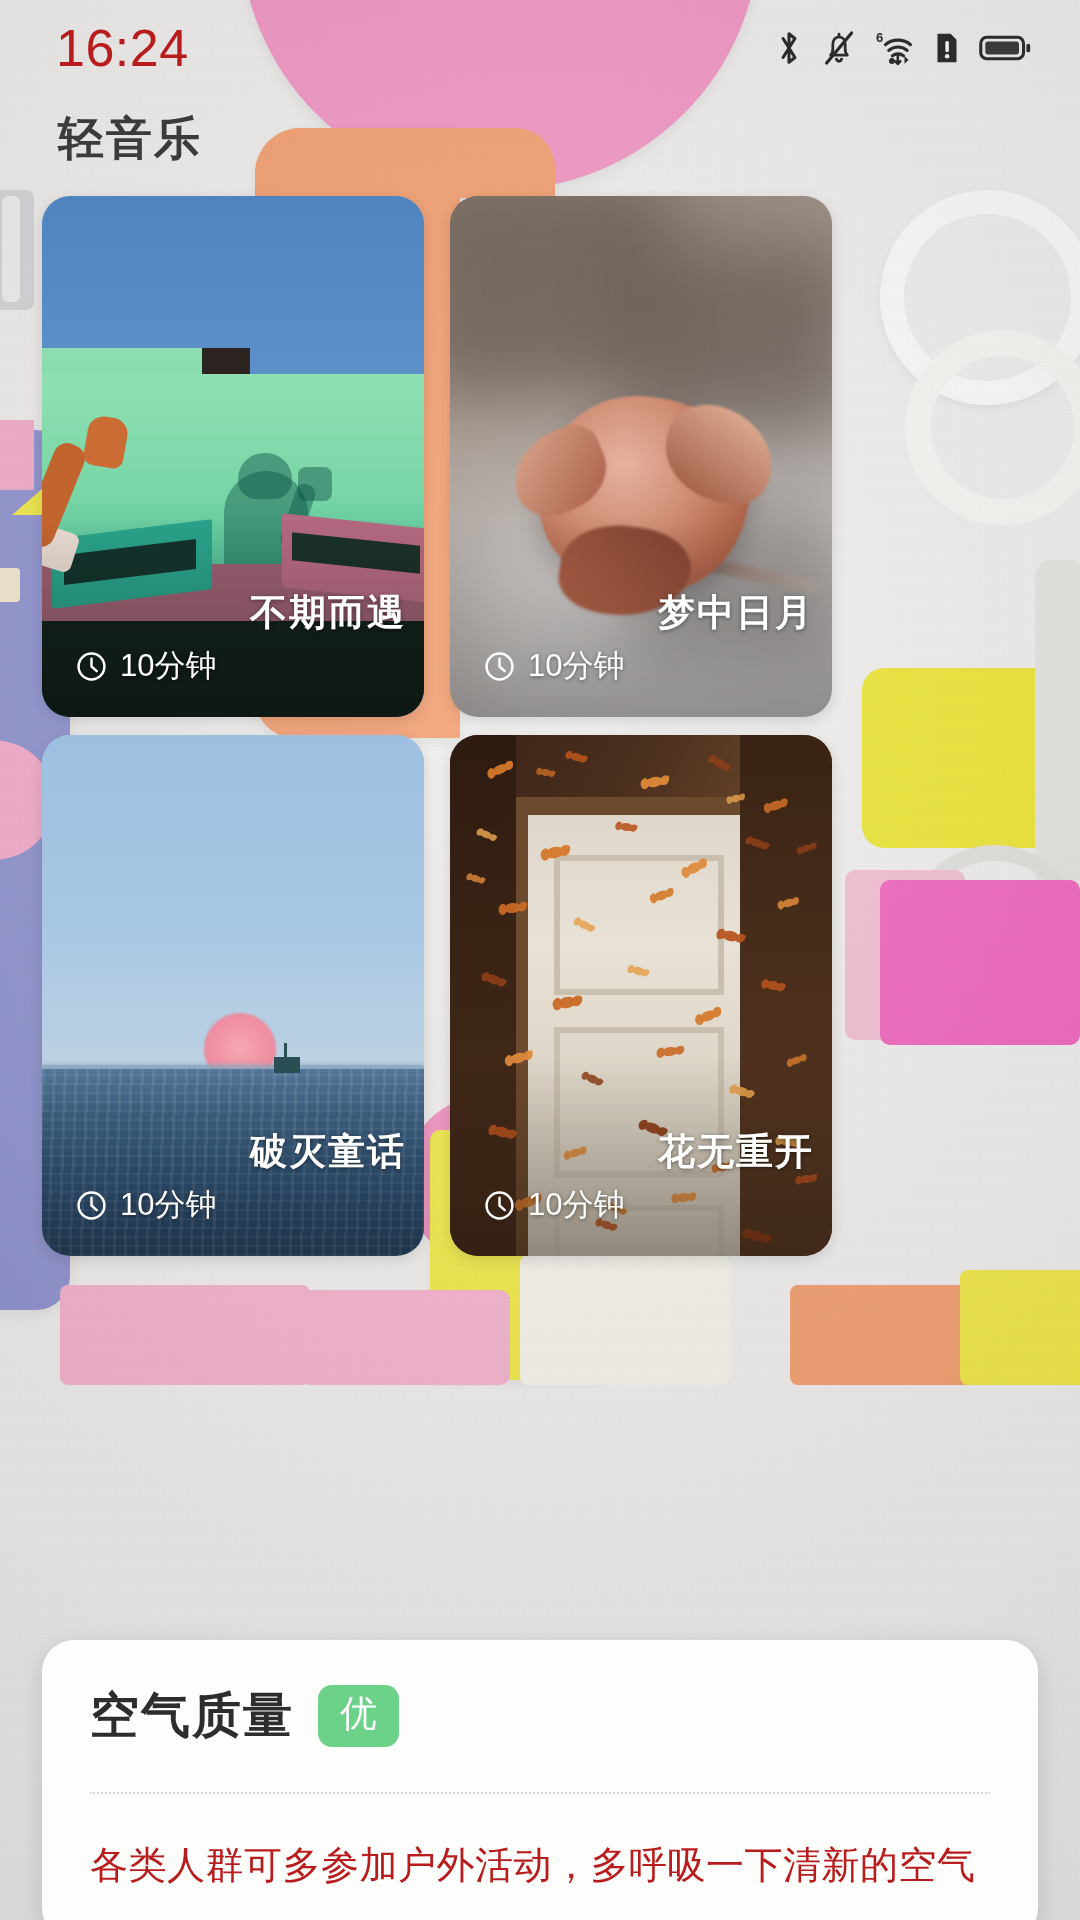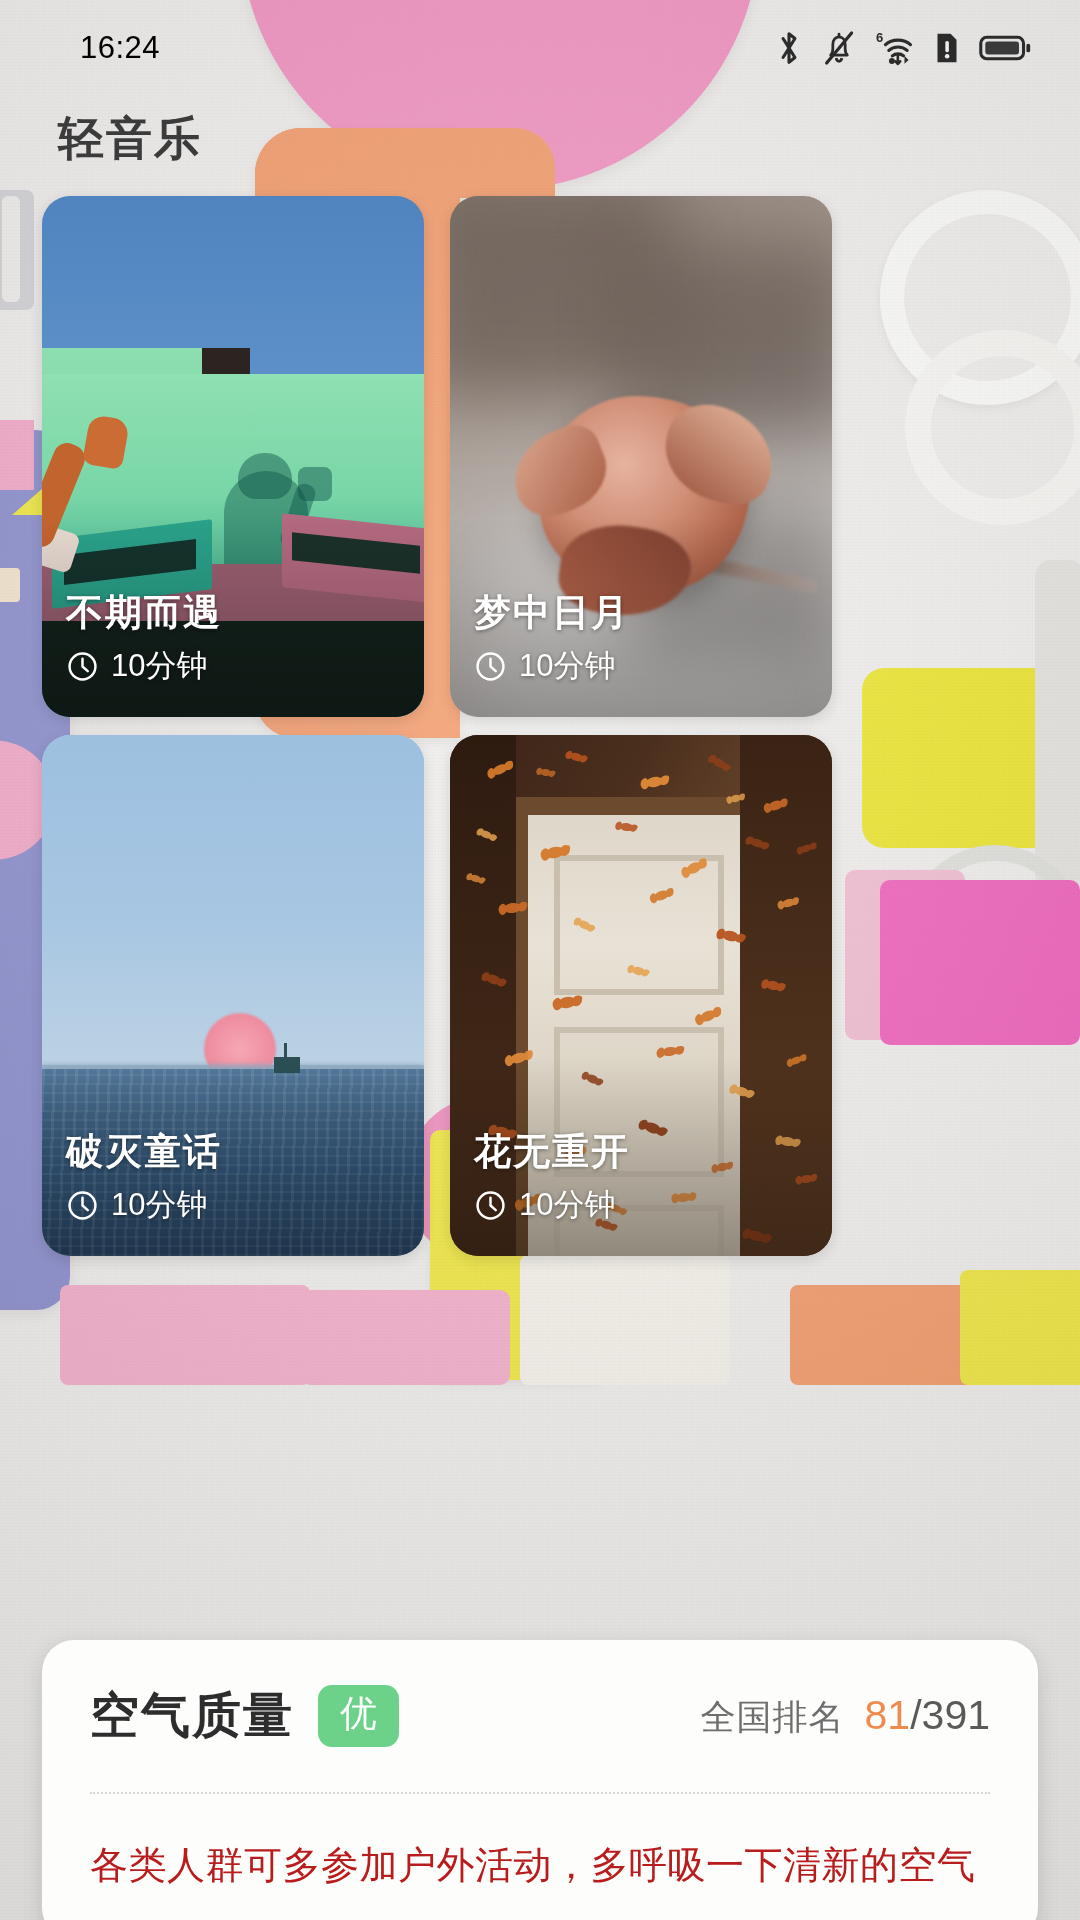--- a/index.html
+++ b/index.html
@@ -88,21 +88,21 @@
     left:1035px; top:560px; width:50px; height:330px;
     background:#e3e1dc; border-radius:16px;
   }
 
   
   #statusbar {
     position:absolute; left:0; top:0; width:1080px; height:96px;
     display:flex; align-items:center; justify-content:space-between;
     padding:0 48px 0 56px; z-index:20;
   }
-  #clock { font-size:31px; font-weight:400; color:#000000; letter-spacing:.5px;margin-left:24px; }
+  #clock { font-size:52px; font-weight:400; color:#b91c1c; letter-spacing:.5px; }
   #sysicons { display:flex; align-items:center; gap:17px; }
   #sysicons svg { display:block; }
 
   
   #page-title {
     position:absolute; left:58px; top:108px; z-index:20;
     font-size:46px; font-weight:700; color:#3b3b3b; letter-spacing:2px;
   }
 
   
@@ -114,21 +114,21 @@
   }
   .card {
     position:relative; height:521px; border-radius:28px; overflow:hidden;
     box-shadow:0 4px 14px rgba(0,0,0,.12);
   }
   .card .art { position:absolute; inset:0; }
   .card .shade {
     position:absolute; left:0; right:0; bottom:0; height:200px;
     background:linear-gradient(to top, rgba(0,0,0,.30), rgba(0,0,0,0));
   }
-  .card .meta { position:absolute; left:24px; bottom:30px; right:18px; }
+  .card .meta { position:absolute; left:33px; bottom:30px; right:18px;text-align:right; }
   .card .cname {
     color:#fff; font-size:37px; font-weight:700; letter-spacing:2px;
     text-shadow:0 1px 4px rgba(0,0,0,.45);
     line-height:1.1;
   }
   .card .cdur {
     margin-top:11px; display:flex; align-items:center; gap:12px;
     color:#fff; font-size:31px; font-weight:400;
     text-shadow:0 1px 4px rgba(0,0,0,.45);
   }
@@ -539,20 +539,16 @@
       </div>
     </div>
   </div>
 
 </div>
 
 <div id="aq">
   <div id="aq-row">
     <div id="aq-title">空气质量</div>
     <div id="aq-badge">优</div>
-    <div id="aq-rank">
-      <span id="aq-rank-label">全国排名</span>
-      <span id="aq-rank-nums"><span id="aq-rank-cur">81</span><span>/</span><span>391</span></span>
-    </div>
   </div>
   <div id="aq-sep"></div>
   <div id="aq-desc">各类人群可多参加户外活动，多呼吸一下清新的空气</div>
 </div>
 
 </body></html>

